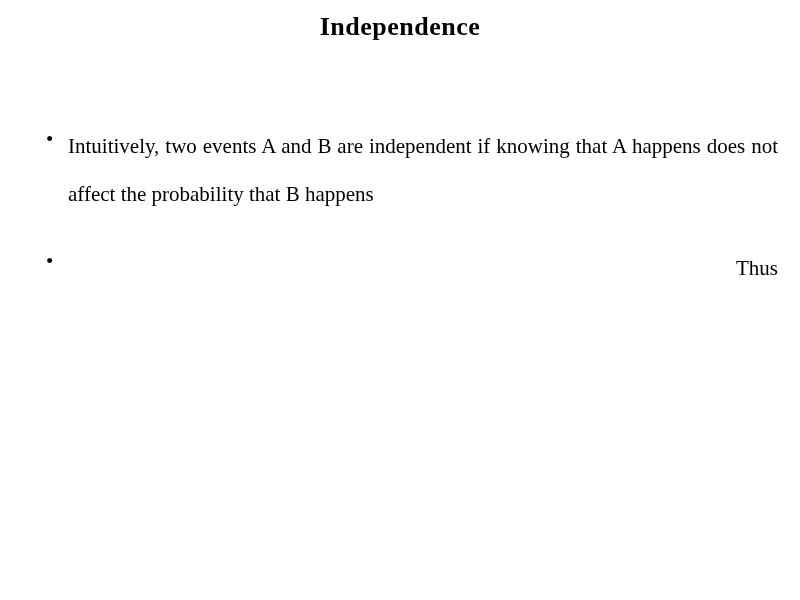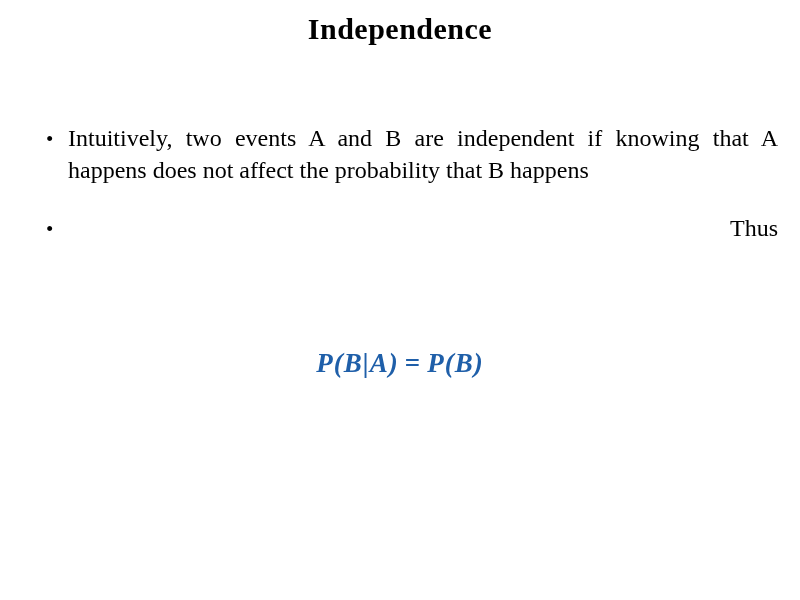--- a/index.html
+++ b/index.html
@@ -21,21 +21,21 @@
     box-sizing: border-box;
   }
   .slide-title {
     position: absolute;
     top: 12px;
     left: 0;
     width: 800px;
     text-align: center;
     font-family: "Liberation Serif", serif;
     font-weight: bold;
-    font-size: 30px;
+    font-size: 26px;
     letter-spacing: 0.5px;
     color: #000000;
   }
   .body-block {
     position: absolute;
     top: 122px;
     left: 46px;
     width: 740px;
   }
   .bullet-row {
@@ -47,22 +47,22 @@
     flex: 0 0 auto;
     width: 22px;
     font-size: 21px;
     line-height: 34px;
     color: #000000;
     text-align: left;
   }
   .bullet-text {
     flex: 1 1 auto;
     font-family: "Liberation Serif", serif;
-    font-size: 24px;
-    line-height: 32px;
+    font-size: 21px;
+    line-height: 48px;
     color: #000000;
     text-align: justify;
     max-width: 710px;
   }
   .bullet-text.no-justify {
     text-align: right;
   }
   .formula {
     position: absolute;
     top: 348px;
@@ -95,17 +95,14 @@
       <span class="bullet-text">Intuitively, two events A and B are independent if knowing that A happens does not affect the probability that B happens</span>
     </div>
 
     <div class="bullet-row">
       <span class="bullet-mark">•</span>
       <span class="bullet-text no-justify">Thus</span>
     </div>
 
   </div>
 
-  <div class="formula">
-    <span>P(B|A)</span><span class="op">=</span><span>P(B)</span>
-  </div>
 
 </div>
 
 </body></html>

